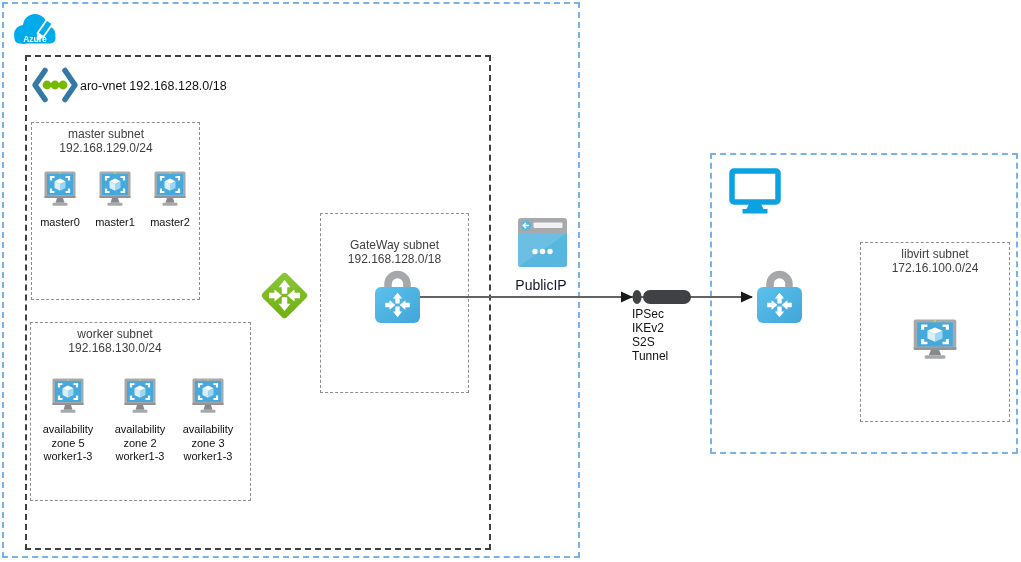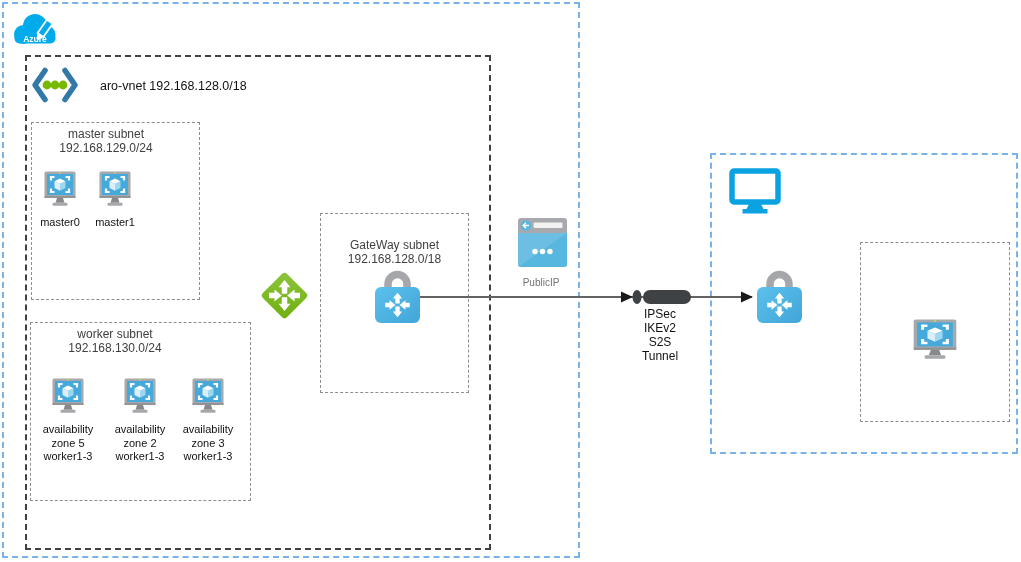--- a/index.html
+++ b/index.html
@@ -3,27 +3,27 @@
 <meta charset="utf-8">
 <style>
   html,body{margin:0;padding:0;background:#fff;}
   .canvas{position:relative;width:1021px;height:562px;background:#fff;overflow:hidden;
           font-family:"Liberation Sans",sans-serif;color:#111;}
   .box{position:absolute;box-sizing:border-box;}
   .b-blue{border:2px dashed #79b2e8;}
   .b-dark{border:2px dashed #404040;}
   .b-gray{border:1px dashed #8e8e8e;}
   .title{position:absolute;text-align:center;font-size:12px;line-height:14px;color:#404040;}
-  .node-label{position:absolute;text-align:center;font-size:10px;color:#737373;}
+  .node-label{position:absolute;text-align:center;font-size:14px;color:#0f172a;}
   .left-label{position:absolute;font-size:12.5px;color:#111;white-space:nowrap;}
   .vm{position:absolute;display:flex;flex-direction:column;align-items:center;}
   .vm .cap{font-size:11px;line-height:13.5px;text-align:center;margin-top:3px;color:#111;}
   .icon-abs{position:absolute;}
   .overlay{position:absolute;left:0;top:0;pointer-events:none;}
-  .tunnel-labels{position:absolute;left:632px;top:307px;width:56px;text-align:center;
+  .tunnel-labels{position:absolute;left:632px;top:307px;width:56px;text-align:left;
                  font-size:12px;line-height:14px;color:#111;}
 </style>
 </head>
 <body>
 
 <div class="canvas">
 
   <svg style="position:absolute;width:0;height:0" aria-hidden="true">
     <defs>
       <linearGradient id="greengrad" x1="0" y1="0" x2="1" y2="1">
@@ -105,38 +105,44 @@
     <text x="24" y="32.5" text-anchor="middle" font-size="8.5" font-weight="bold" fill="#fff">Azure</text>
   </svg>
 
   <svg class="icon-abs" style="left:30px;top:66px;" width="50" height="38" viewBox="0 0 50 38">
     <path d="M15,4.5 L5,19 L15,33.5" stroke="#3279a7" stroke-width="5.5" fill="none" stroke-linecap="round" stroke-linejoin="round"></path>
     <path d="M35,4.5 L45,19 L35,33.5" stroke="#3279a7" stroke-width="5.5" fill="none" stroke-linecap="round" stroke-linejoin="round"></path>
     <circle cx="17" cy="19" r="4.4" fill="#76b900"></circle>
     <circle cx="25" cy="19" r="4.4" fill="#76b900"></circle>
     <circle cx="33" cy="19" r="4.4" fill="#76b900"></circle>
   </svg>
-  <div class="left-label" style="left:100px;top:79px;">aro-vnet 192.168.128.0/18</div>
+  <div class="left-label" style="left:80px;top:79px;">aro-vnet 192.168.128.0/18</div>
 
   <div class="title" style="left:31px;top:127px;width:150px;">
     <div>master subnet</div>
     <div>192.168.129.0/24</div>
   </div>
 
   <div class="vm" style="left:30px;top:171px;width:60px;">
     <svg width="32" height="42">
         <use href="#vm-icon" xlink:href="#vm-icon"></use>
       </svg>
     <div class="cap">master0</div>
   </div>
   <div class="vm" style="left:85px;top:171px;width:60px;">
     <svg width="32" height="42">
         <use href="#vm-icon" xlink:href="#vm-icon"></use>
       </svg>
     <div class="cap">master1</div>
+  </div>
+  <div class="vm" style="left:140px;top:171px;width:60px;">
+    <svg width="32" height="42">
+        <use href="#vm-icon" xlink:href="#vm-icon"></use>
+      </svg>
+    <div class="cap">master2</div>
   </div>
 
   <div class="title" style="left:30px;top:327px;width:170px;">
     <div>worker subnet</div>
     <div>192.168.130.0/24</div>
   </div>
 
   <div class="vm" style="left:32px;top:378px;width:72px;">
     <svg width="32" height="42">
         <use href="#vm-icon" xlink:href="#vm-icon"></use>
@@ -204,18 +210,22 @@
   <svg class="icon-abs" style="left:729px;top:168px;" width="52" height="48" viewBox="0 0 52 48">
     <rect x="3" y="3" width="46" height="31" rx="2" fill="#fff" stroke="#0ba2e2" stroke-width="5.5"></rect>
     <polygon points="21,34 31,34 34.5,41 17.5,41" fill="#0ba2e2"></polygon>
     <rect x="13.5" y="41" width="25" height="4.5" fill="#0ba2e2"></rect>
   </svg>
 
   <svg class="icon-abs" style="left:755px;top:268px;" width="49" height="57">
     <use href="#lock-icon" xlink:href="#lock-icon"></use>
   </svg>
 
+  <div class="title" style="left:860px;top:247px;width:150px;">
+    <div>libvirt subnet</div>
+    <div>172.16.100.0/24</div>
+  </div>
 
   <svg class="icon-abs" style="left:913px;top:319px;" width="44" height="48" viewBox="0 0 32 42" preserveAspectRatio="none">
     <use href="#vm-icon" xlink:href="#vm-icon"></use>
   </svg>
 
 </div>
 
 </body></html>

